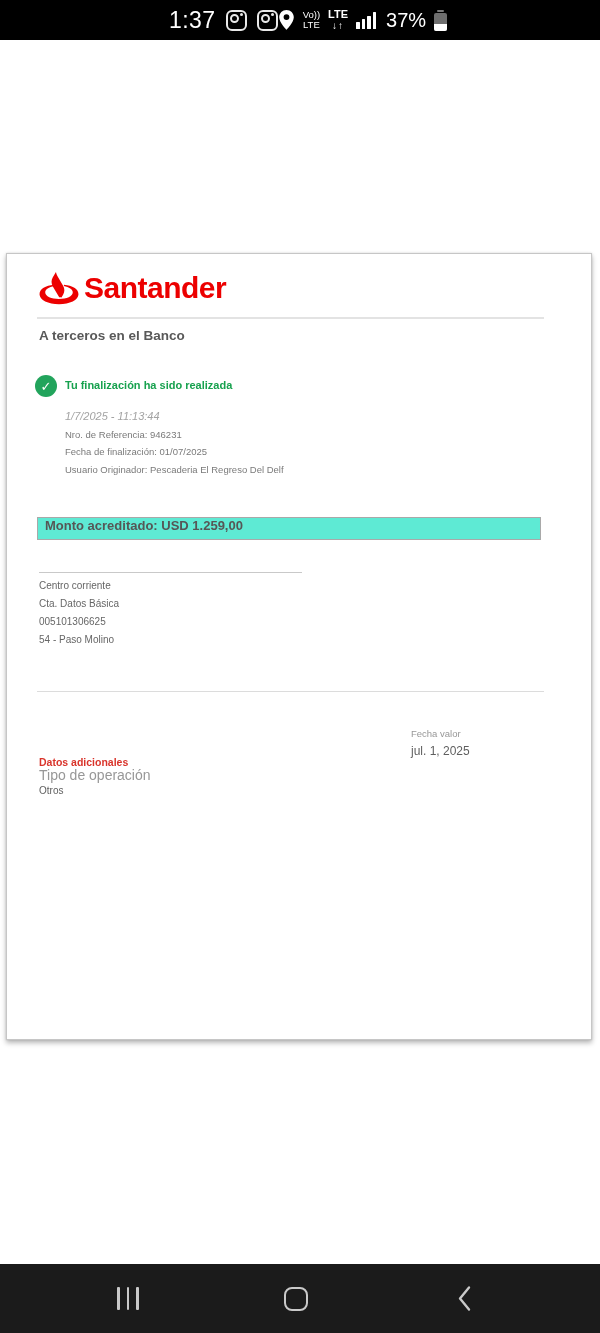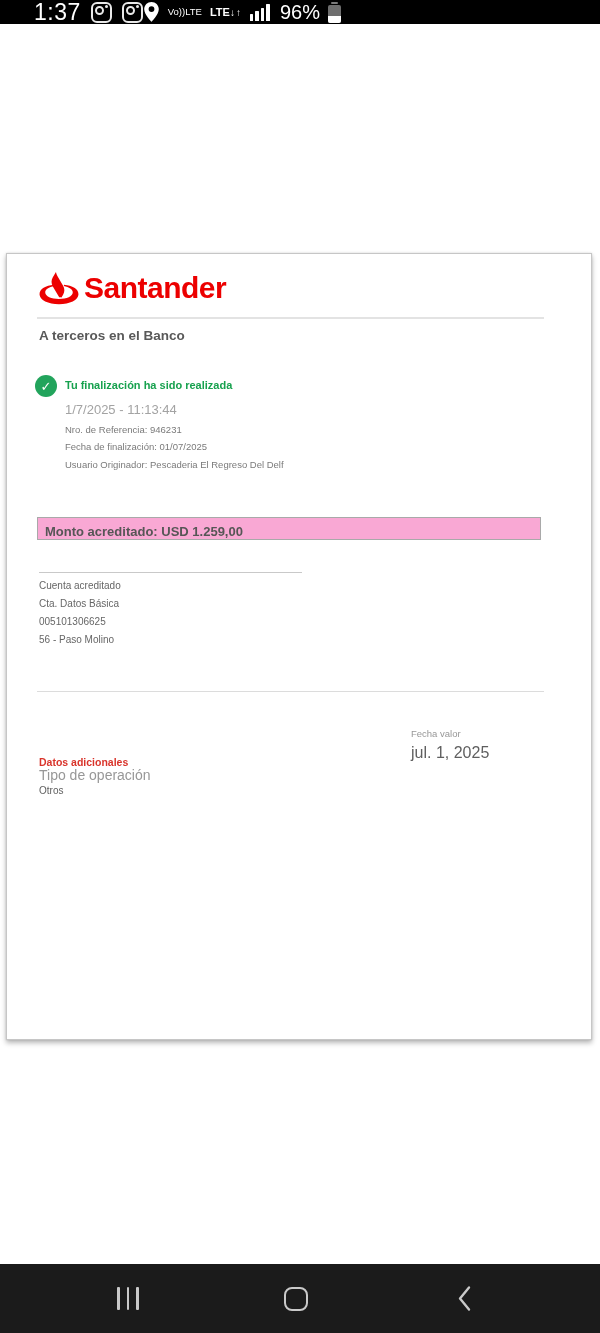--- a/index.html
+++ b/index.html
@@ -1,29 +1,29 @@
 <!DOCTYPE html>
 <html><head>
 <meta charset="utf-8">
 <style>
   * { margin:0; padding:0; box-sizing:border-box; }
   html,body { width:600px; height:1333px; background:#fff; font-family:"Liberation Sans", sans-serif; overflow:hidden; }
   .screen { position:absolute; inset:0; width:600px; height:1333px; background:#fff; }
 
   
-  .status-bar { position:absolute; top:0; left:0; right:0; height:24px; background:#000;
-    display:flex; align-items:center; justify-content:flex-start; padding:0 18px 0 34px; color:#fff; }
+  .status-bar { position:absolute; top:0; left:0; right:0; height:40px; background:#000;
+    display:flex; align-items:center; justify-content:center; padding:0 18px 0 34px; color:#fff; }
   .sb-left { display:flex; align-items:center; gap:10px; }
   .sb-time { font-size:23px; font-weight:400; letter-spacing:.5px; }
   .ig-icon { position:relative; width:21px; height:21px; border:2px solid #e9e9e9; border-radius:6px; display:inline-block; }
   .ig-lens { position:absolute; left:50%; top:50%; width:9px; height:9px; margin:-6.5px 0 0 -6.5px; border:2px solid #e9e9e9; border-radius:50%; }
   .ig-dot { position:absolute; right:1.5px; top:1.5px; width:3px; height:3px; background:#e9e9e9; border-radius:50%; }
   .sb-right { display:flex; align-items:center; gap:8px; }
   .pin-svg { display:block; }
-  .stack { display:flex; flex-direction:row; align-items:center; }
+  .stack { display:flex; flex-direction:column; align-items:center; }
   .stack .s-top { font-size:9.5px; line-height:10px; }
   .stack .s-bot { font-size:9.5px; line-height:10px; }
   .stack.lte .s-top { font-size:11px; font-weight:bold; line-height:11px; }
   .stack.lte .s-bot { font-size:10px; line-height:11px; letter-spacing:1px; }
   .signal { display:flex; align-items:flex-end; gap:2px; height:17px; }
   .signal i { display:block; width:3.5px; background:#fff; border-radius:.5px; }
   .signal i:nth-child(1){height:7px;} .signal i:nth-child(2){height:10px;}
   .signal i:nth-child(3){height:13px;} .signal i:nth-child(4){height:17px;}
   .sb-batt-pct { font-size:20px; margin-left:2px; }
   .battery { position:relative; width:13px; height:21px; }
@@ -39,38 +39,38 @@
   .brand { font-size:30px; font-weight:bold; color:#EC0000; letter-spacing:-.5px; margin-left:3px; }
   .rule { position:absolute; background:#e3e3e3; }
   .logo-rule { left:30px; top:63px; width:507px; height:2px; }
   .doc-title { position:absolute; left:32px; top:74px; font-size:13.5px; font-weight:bold; color:#595959; }
 
   .success-row { position:absolute; left:28px; top:121px; display:flex; }
   .check-circle { width:22px; height:22px; border-radius:50%; background:#22A45C; color:#fff; font-size:13px;
     display:flex; align-items:center; justify-content:center; flex:0 0 auto; }
   .success-texts { margin-left:8px; padding-top:4px; }
   .success-msg { font-size:11px; font-weight:bold; color:#17A14E; }
-  .success-dt { font-size:13px; color:#a3a3a3; margin-top:11px; }
+  .success-dt { font-size:11px; color:#a3a3a3; margin-top:19px;font-style:italic; }
   .success-line { font-size:9.5px; color:#7a7a7a; margin-top:6.5px; }
 
   .amount-box { position:absolute; left:30px; top:263px; width:504px; height:23px; border:1.5px solid #a9a9a9;
-    display:flex; align-items:flex-end; padding-left:7px; background:#f9a8d4; }
+    display:flex; align-items:flex-start; padding-left:7px; background:#5eead4; }
   .amount-box span { font-size:13px; font-weight:bold; color:#565656; }
 
   .col { position:absolute; top:314px; }
   .col.origin { left:32px; width:263px; }
   .col.dest { left:312px; width:224px; }
   .col-header { font-size:10.5px; font-weight:600; color:#D9342B; height:13px; }
   .col-rule { height:1px; background:#c9c9c9; margin-top:4px; }
   .col-line { font-size:10px; line-height:11px; color:#666; margin-top:7px; min-height:11px; }
 
   .mid-rule { left:30px; top:437px; width:507px; height:1px; background:#dcdcdc; }
   .additional-header { position:absolute; left:32px; top:456px; font-size:10.5px; font-weight:600; color:#D9342B;margin-top:46px; }
   .fv-label { position:absolute; left:404px; top:474px; font-size:9.5px; color:#979797; }
-  .fv-value { position:absolute; left:404px; top:490px; font-size:16px; color:#5f5f5f; }
+  .fv-value { position:absolute; left:404px; top:490px; font-size:12px; color:#5f5f5f; }
   .tipo-label { position:absolute; left:32px; top:513px; font-size:14px; color:#979797; }
   .tipo-value { position:absolute; left:32px; top:531px; font-size:10px; color:#5f5f5f; }
 
   
   .nav-bar { position:absolute; left:0; right:0; top:1264px; height:69px; background:#1b1b1b; }
   .nav-btn { position:absolute; top:0; height:69px; width:80px; display:flex; align-items:center; justify-content:center; cursor:pointer; }
   .nav-recents { left:88px; } .nav-home { left:256px; } .nav-back { left:424px; }
   .recents-glyph { display:flex; gap:7px; }
   .recents-glyph i { display:block; width:2.5px; height:23px; background:#c9c9c9; border-radius:1px; }
   .home-square { width:24px; height:24px; border:2.5px solid #c9c9c9; border-radius:8px; }
@@ -103,21 +103,21 @@
       <span class="stack lte">
         <span class="s-top">LTE</span>
         <span class="s-bot">↓↑</span>
       </span>
       <span class="signal">
           <i></i>
           <i></i>
           <i></i>
           <i></i>
         </span>
-      <span class="sb-batt-pct">96%</span>
+      <span class="sb-batt-pct">37%</span>
       <span class="battery">
         <span class="batt-cap"></span>
         <span class="batt-body">
             <span class="batt-fill"></span>
           </span>
       </span>
     </div>
   </div>
 
   <div class="doc-card">
@@ -143,24 +143,24 @@
         <div class="success-line">Usuario Originador: Pescaderia El Regreso Del Delf</div>
       </div>
     </div>
 
     <div class="amount-box">
       <span>Monto acreditado: USD 1.259,00</span>
     </div>
 
     <div class="col origin">
       <div class="col-rule"></div>
-      <div class="col-line">Cuenta acreditado</div>
+      <div class="col-line">Centro corriente</div>
       <div class="col-line">Cta. Datos Básica</div>
       <div class="col-line">005101306625</div>
-      <div class="col-line">56 - Paso Molino</div>
+      <div class="col-line">54 - Paso Molino</div>
     </div>
 
 
     <div class="rule mid-rule"></div>
 
     <div class="additional-header">Datos adicionales</div>
     <div class="fv-label">Fecha valor</div>
     <div class="fv-value">jul. 1, 2025</div>
     <div class="tipo-label">Tipo de operación</div>
     <div class="tipo-value">Otros</div>

